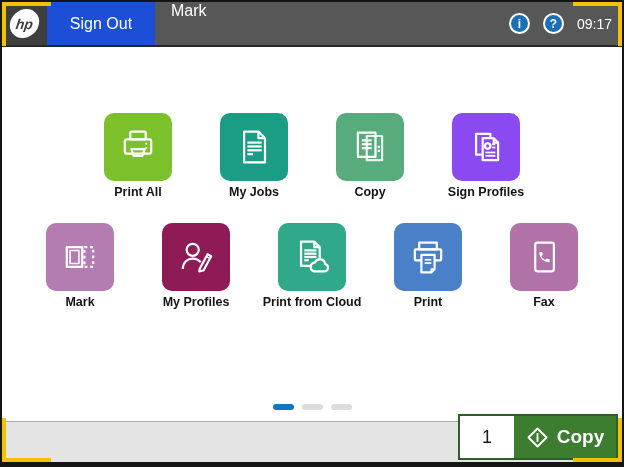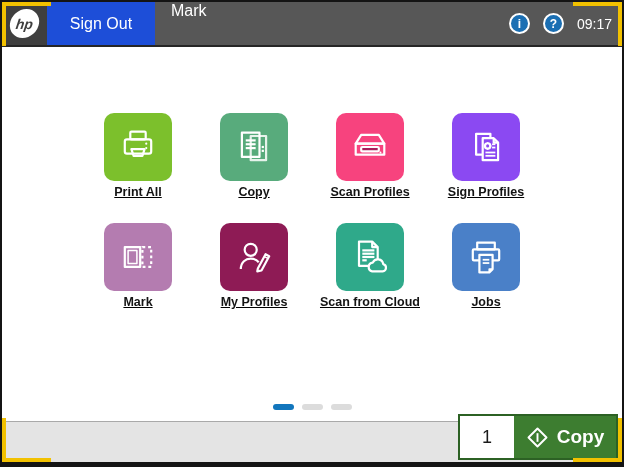--- a/index.html
+++ b/index.html
@@ -20,21 +20,21 @@
     color:#3f3f3f;font-weight:700;font-style:italic;font-size:14px;letter-spacing:0;transform:skewX(-8deg);}
   .signout-seg{width:108px;background:#1d4ed8;display:flex;align-items:center;justify-content:center;flex:0 0 auto;cursor:pointer;}
   .hdr-text{color:#fff;font-size:16px;}
   .user-seg{display:flex;align-items:flex-start;padding-left:16px;flex:1;}
   .hdr-right{display:flex;align-items:center;gap:13px;padding-right:10px;}
   .round-btn{width:17px;height:17px;border-radius:50%;background:#1b6fb3;border:2px solid #fff;color:#fff;
     font-size:12px;font-weight:700;display:flex;align-items:center;justify-content:center;line-height:1;cursor:pointer;}
   .clock{color:#fff;font-size:14px;}
   
   .content{position:absolute;top:45px;left:0;right:0;bottom:46px;background:#fff;}
-  .tile-row{display:flex;justify-content:center;text-decoration:underline;}
+  .tile-row{display:flex;justify-content:center;}
   .tile-row.r1{margin-top:66px;}
   .tile-row.r2{margin-top:24px;}
   .tile{width:116px;display:flex;flex-direction:column;align-items:center;cursor:pointer;}
   .tile-icon{width:68px;height:68px;border-radius:10px;display:flex;align-items:center;justify-content:center;}
   .tile-label{margin-top:4px;font-size:12.5px;font-weight:700;color:#141414;white-space:nowrap;}
   .tile-icon svg{display:block;}
   
   .pager{position:absolute;left:0;right:0;top:357px;display:flex;justify-content:center;gap:8px;}
   .page-bar{width:21px;height:6px;border-radius:3px;cursor:pointer;}
   
@@ -74,47 +74,49 @@
             <rect x="13" y="6" width="14" height="7" rx="1"></rect>
             <rect x="8" y="13" width="24" height="13" rx="2"></rect>
             <path d="M14 22 L16 28 H24 L26 22 Z"></path>
             <circle cx="27.5" cy="17" r="1" fill="#fff" stroke="none"></circle>
             <circle cx="27.5" cy="21" r="1" fill="#fff" stroke="none"></circle>
           </svg>
         </div>
         <div class="tile-label">Print All</div>
       </div>
 
+      <div class="tile">
+        <div class="tile-icon" style="background: rgb(27, 156, 133);">
+          <svg width="44" height="44" viewBox="0 0 40 40" fill="none" stroke="#fff" stroke-width="2" stroke-linejoin="round">
+            <path d="M11 6 H24 L30 12 V34 H11 Z"></path>
+            <path d="M24 6 V12 H30"></path>
+            <line x1="14" y1="16" x2="27" y2="16"></line>
+            <line x1="14" y1="19.5" x2="27" y2="19.5"></line>
+            <line x1="14" y1="23" x2="27" y2="23"></line>
+            <line x1="14" y1="26.5" x2="19" y2="26.5"></line>
+          </svg>
+        </div>
+        <div class="tile-label">My Jobs</div>
+      </div>
 
       <div class="tile">
         <div class="tile-icon" style="background: rgb(88, 171, 124);">
           <svg width="44" height="44" viewBox="0 0 40 40" fill="none" stroke="#fff" stroke-width="2" stroke-linejoin="round">
             <path d="M17 10 H31 V32 H17 Z" opacity="0.85"></path>
             <rect x="9" y="7" width="16" height="22"></rect>
             <line x1="12.5" y1="14" x2="21.5" y2="14"></line>
             <line x1="12.5" y1="17.5" x2="21.5" y2="17.5"></line>
             <line x1="12.5" y1="21" x2="21.5" y2="21"></line>
             <line x1="27" y1="20" x2="29" y2="20"></line>
             <line x1="27" y1="23.5" x2="29" y2="23.5"></line>
           </svg>
         </div>
         <div class="tile-label">Copy</div>
       </div>
 
-      <div class="tile">
-        <div class="tile-icon" style="background: rgb(247, 67, 126);">
-          <svg width="44" height="44" viewBox="0 0 40 40" fill="none" stroke="#fff" stroke-width="2" stroke-linejoin="round">
-            <path d="M12 9 H28 L33 17 H7 Z"></path>
-            <path d="M7 17 H33 V27 H7 Z"></path>
-            <rect x="12" y="20" width="16" height="4" rx="1" fill="#a81d5a" stroke="#fff"></rect>
-            <circle cx="29.5" cy="25" r="0.9" fill="#fff" stroke="none"></circle>
-          </svg>
-        </div>
-        <div class="tile-label">Scan Profiles</div>
-      </div>
 
       <div class="tile">
         <div class="tile-icon" style="background: rgb(139, 73, 242);">
           <svg width="44" height="44" viewBox="0 0 40 40" fill="none" stroke="#fff" stroke-width="2" stroke-linejoin="round">
             <rect x="11" y="8" width="13" height="19"></rect>
             <path d="M17 12 H27 L31 16 V32 H17 Z" fill="#8b49f2"></path>
             <path d="M27 12 V16 H31"></path>
             <circle cx="21.5" cy="19" r="2.4"></circle>
             <path d="M21.5 15.6 V16.6 M21.5 21.4 V22.4 M18.1 19 H19.1 M23.9 19 H24.9 M19.2 16.7 l0.7 0.7 M23.1 20.6 l0.7 0.7 M23.8 16.7 l-0.7 0.7 M19.9 20.6 l-0.7 0.7" stroke-width="1.4"></path>
             <line x1="25.5" y1="17.5" x2="28.5" y2="17.5" stroke-width="1.6"></line>
@@ -157,37 +159,48 @@
           <svg width="44" height="44" viewBox="0 0 40 40" fill="none" stroke="#fff" stroke-width="2" stroke-linejoin="round">
             <path d="M10 6 H22 L27 11 V28 H10 Z"></path>
             <path d="M22 6 V11 H27"></path>
             <line x1="13" y1="14" x2="24" y2="14"></line>
             <line x1="13" y1="17" x2="24" y2="17"></line>
             <line x1="13" y1="20" x2="24" y2="20"></line>
             <line x1="13" y1="23" x2="17" y2="23"></line>
             <path d="M22 33 a4 4 0 0 1 0.5-7.9 a5 5 0 0 1 9.5 1.4 a3.3 3.3 0 0 1-0.5 6.5 Z" fill="#2fa98a"></path>
           </svg>
         </div>
-        <div class="tile-label">Scan from Cloud</div>
+        <div class="tile-label">Print from Cloud</div>
       </div>
 
       <div class="tile">
         <div class="tile-icon" style="background: rgb(74, 128, 200);">
           <svg width="44" height="44" viewBox="0 0 40 40" fill="none" stroke="#fff" stroke-width="2" stroke-linejoin="round">
             <rect x="12" y="7" width="16" height="6"></rect>
             <rect x="8" y="13" width="24" height="10" rx="1"></rect>
             <path d="M14 18 H26 V31 L23 34 H14 Z" fill="#4a80c8"></path>
             <path d="M26 31 H23 V34" stroke-width="1.6"></path>
             <line x1="17" y1="22.5" x2="23" y2="22.5" stroke-width="1.6"></line>
             <line x1="17" y1="25.5" x2="23" y2="25.5" stroke-width="1.6"></line>
           </svg>
         </div>
-        <div class="tile-label">Jobs</div>
-      </div>
-
+        <div class="tile-label">Print</div>
+      </div>
+
+      <div class="tile">
+        <div class="tile-icon" style="background: rgb(177, 114, 168);">
+          <svg width="44" height="44" viewBox="0 0 40 40" fill="none" stroke="#fff" stroke-width="2" stroke-linejoin="round">
+            <rect x="12" y="7" width="17" height="26" rx="2"></rect>
+            <g transform="translate(14.2,13.8) scale(0.52)" fill="#fff" stroke="none">
+              <path d="M6.62 10.79c1.44 2.83 3.76 5.14 6.59 6.59l2.2-2.2c.27-.27.67-.36 1.02-.24 1.12.37 2.33.57 3.57.57.55 0 1 .45 1 1V20c0 .55-.45 1-1 1-9.39 0-17-7.61-17-17 0-.55.45-1 1-1h3.5c.55 0 1 .45 1 1 0 1.25.2 2.45.57 3.57.11.35.03.74-.25 1.02l-2.2 2.2z"></path>
+            </g>
+          </svg>
+        </div>
+        <div class="tile-label">Fax</div>
+      </div>
     </div>
 
     <div class="pager">
       <div class="page-bar" style="background: rgb(18, 118, 189);"></div>
       <div class="page-bar" style="background: rgb(220, 220, 220);"></div>
       <div class="page-bar" style="background: rgb(220, 220, 220);"></div>
     </div>
   </div>
 
   <div class="footer"></div>

